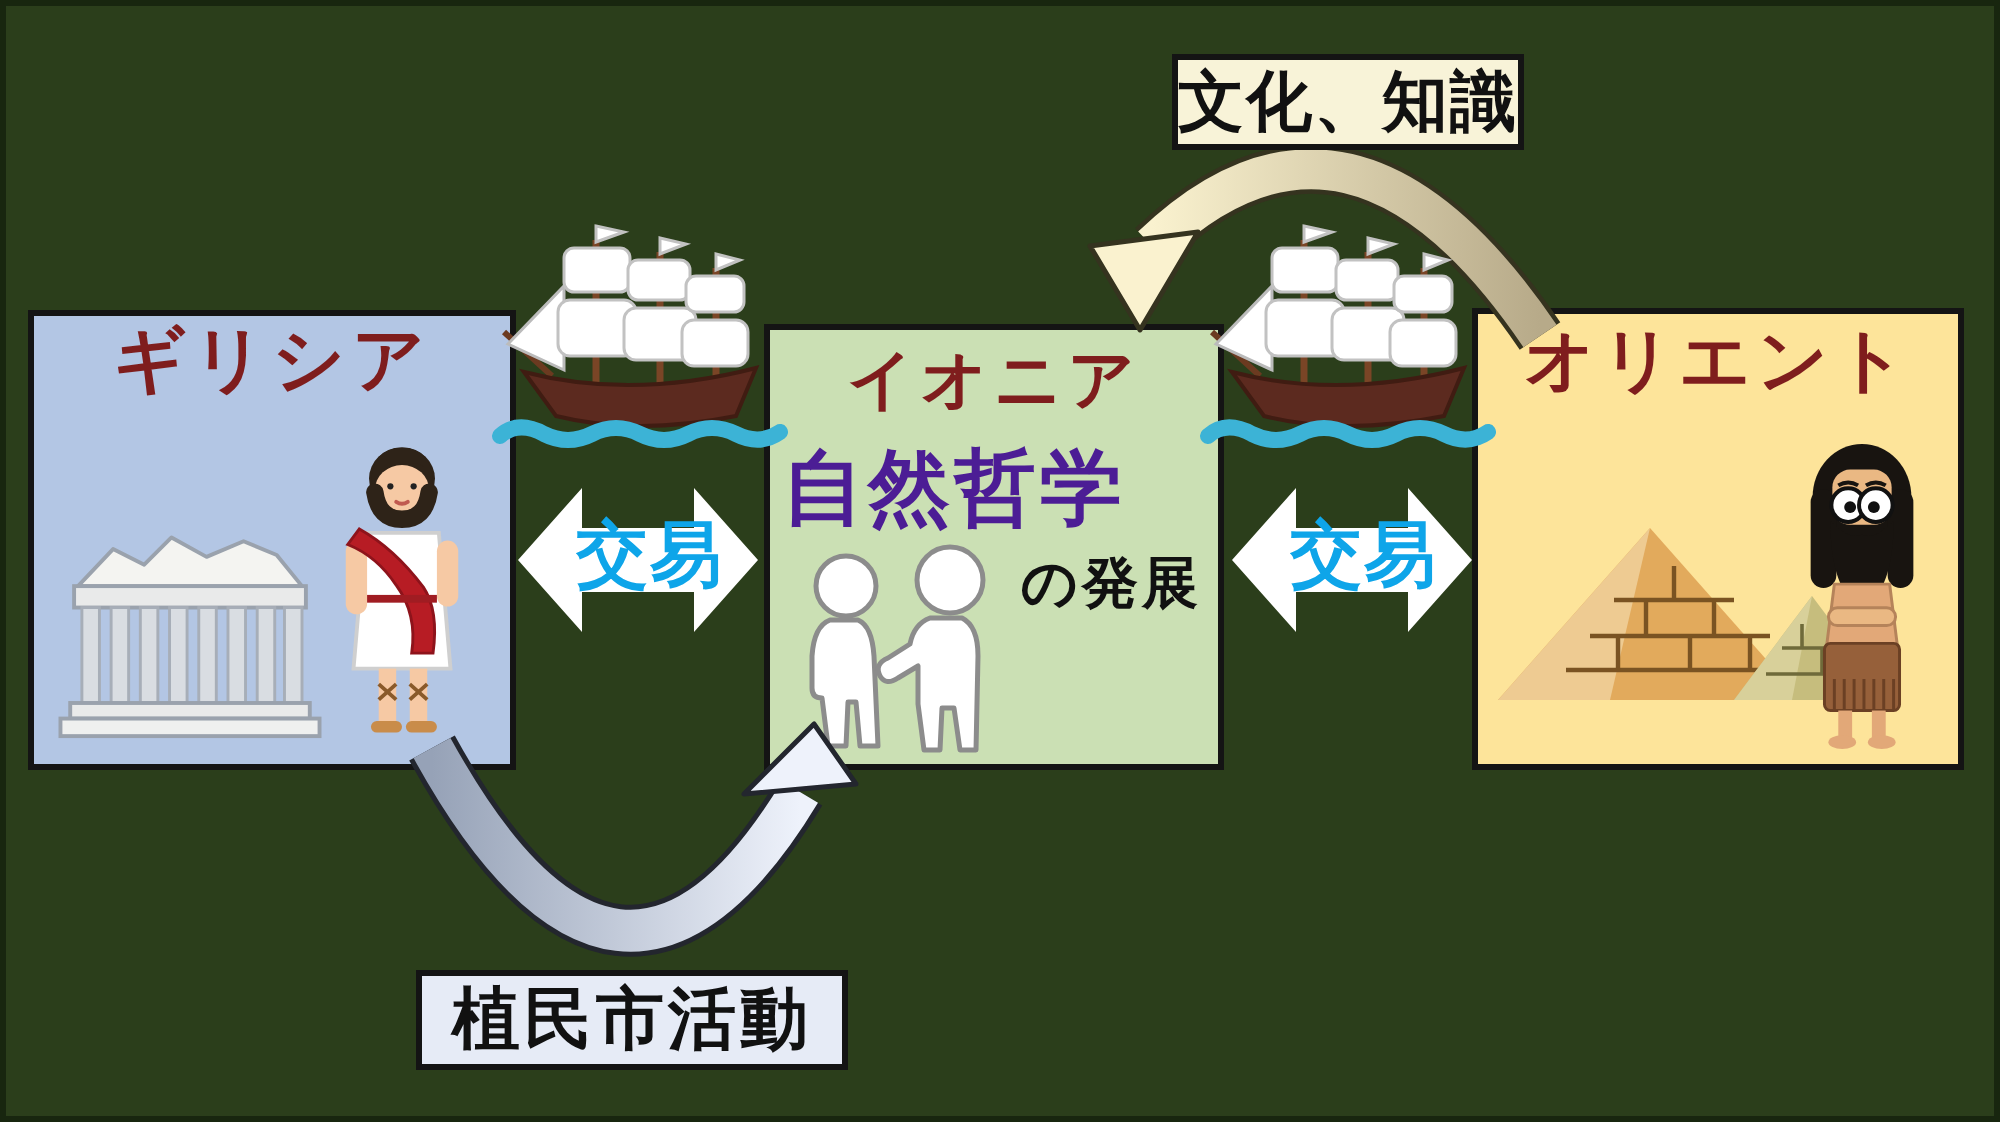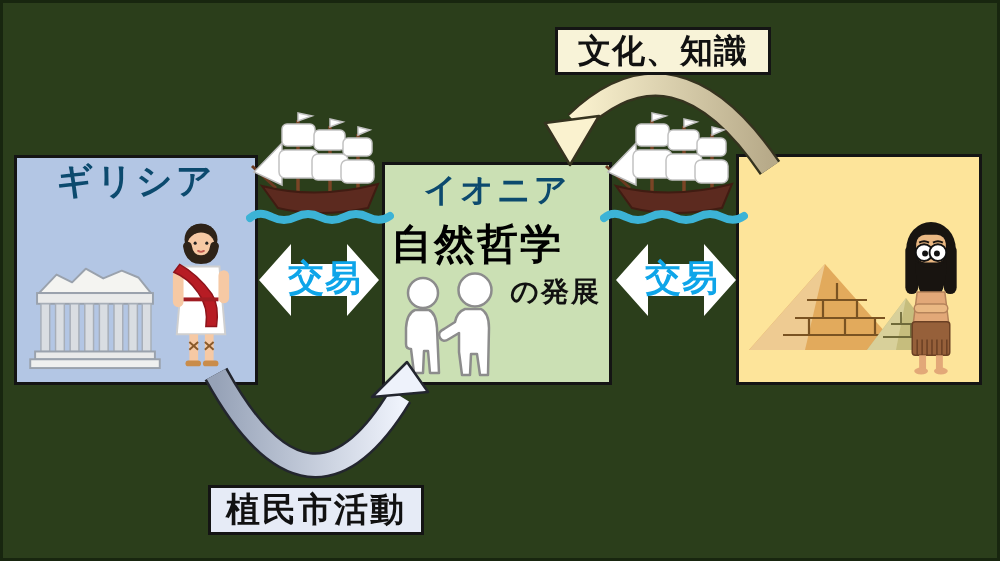--- a/index.html
+++ b/index.html
@@ -1,35 +1,35 @@
 <!DOCTYPE html>
 <html><head>
 <meta charset="utf-8">
 <style>
   html,body{margin:0;padding:0;}
   body{font-family:"DejaVu Sans","Liberation Sans",sans-serif;}
   .stage{position:relative;width:1000px;height:561px;background:#2b3e1b;overflow:hidden;
          box-shadow:inset 0 0 0 3px rgba(10,18,5,.55);}
   .box{position:absolute;border:3px solid #141414;box-sizing:border-box;}
-  .box-title{font-weight:bold;color:#0c4a6e;text-align:center;letter-spacing:3px;line-height:1.1;}
+  .box-title{font-weight:bold;color:#7f1d1d;text-align:center;letter-spacing:3px;line-height:1.1;}
   .greece-box{left:14px;top:155px;width:244px;height:230px;background:#b3c6e4;}
   .greece-box .box-title{font-size:36px;padding-top:3px;}
   .ionia-box{left:382px;top:162px;width:230px;height:223px;background:#cbe0b4;}
   .ionia-box .box-title{font-size:33px;padding-top:7px;}
   .orient-box{left:736px;top:154px;width:246px;height:231px;background:#fde49a;}
   .orient-box .box-title{font-size:35px;padding-top:5px;}
   .abs{position:absolute;}
   .highlight-text{position:absolute;left:6px;top:52px;font-size:41px;font-weight:bold;
-                  color:#000000;letter-spacing:2px;white-space:nowrap;}
+                  color:#4c1d95;letter-spacing:2px;white-space:nowrap;}
   .sub-text{position:absolute;right:8px;top:108px;font-size:28px;font-weight:bold;color:#111;
             letter-spacing:2px;white-space:nowrap;}
   .label-chip{position:absolute;border:3px solid #141414;box-sizing:border-box;
               display:flex;align-items:center;justify-content:center;
               font-weight:bold;color:#111;white-space:nowrap;}
-  .top-label{left:555px;top:27px;width:216px;height:48px;background:#f8f3d8;font-size:33px;letter-spacing:1px;}
+  .top-label{left:586px;top:27px;width:176px;height:48px;background:#f8f3d8;font-size:33px;letter-spacing:1px;}
   .bottom-label{left:208px;top:473px;width:216px;height:50px;background:#e6ebf6;font-size:34px;letter-spacing:2px;margin-top:12px;}
   .trade-arrow{position:absolute;width:124px;height:84px;}
   .trade-arrow .trade-text{position:absolute;left:12px;right:0;top:50%;transform:translateY(-54%);
        text-align:center;font-size:36px;font-weight:bold;color:#0ea5e9;letter-spacing:1px;}
   svg{display:block;}
 </style>
 </head>
 <body>
 
 <div class="stage">
@@ -87,20 +87,21 @@
       <g fill="#ffffff" stroke="#8c8c8c" stroke-width="2.5" stroke-linejoin="round">
         <circle cx="30" cy="23" r="15"></circle>
         <path d="M22,40 Q14,43 13,58 L13,74 Q13,79 18,79 L21,103 L30,103 L31,81 L35,81 L37,103 L46,103 L44,58 Q43,43 36,40 Z"></path>
         <circle cx="82" cy="20" r="16.5"></circle>
         <path d="M72,39 Q64,42 62,52 L51,59 Q44,62 47,68 Q50,73 56,69 L66,63 L66,82 L69,105 L77,105 L78,84 L84,84 L87,105 L95,105 L96,58 Q96,43 88,39 Z"></path>
       </g>
     </svg>
   </div>
 
   <div class="box orient-box">
+    <div class="box-title">オリエント</div>
 
     <svg class="abs" style="left:6px;bottom:26px;" width="205" height="98" viewBox="0 0 205 98">
       <polygon points="4,92 80,6 156,92" fill="#e2aa5c"></polygon>
       <polygon points="4,92 80,6 60,92" fill="#eecb92"></polygon>
       <g stroke="#7a5322" stroke-width="2.2" fill="none">
         <path d="M62,42 L122,42 M50,60 L140,60 M38,77 L148,77"></path>
         <path d="M92,25 L92,42 M78,42 L78,60 M112,42 L112,60 M64,60 L64,77 M100,60 L100,77 M130,60 L130,77"></path>
       </g>
       <polygon points="122,92 161,40 200,92" fill="#c6bd7d"></polygon>
       <polygon points="122,92 161,40 151,92" fill="#d8d09a"></polygon>

